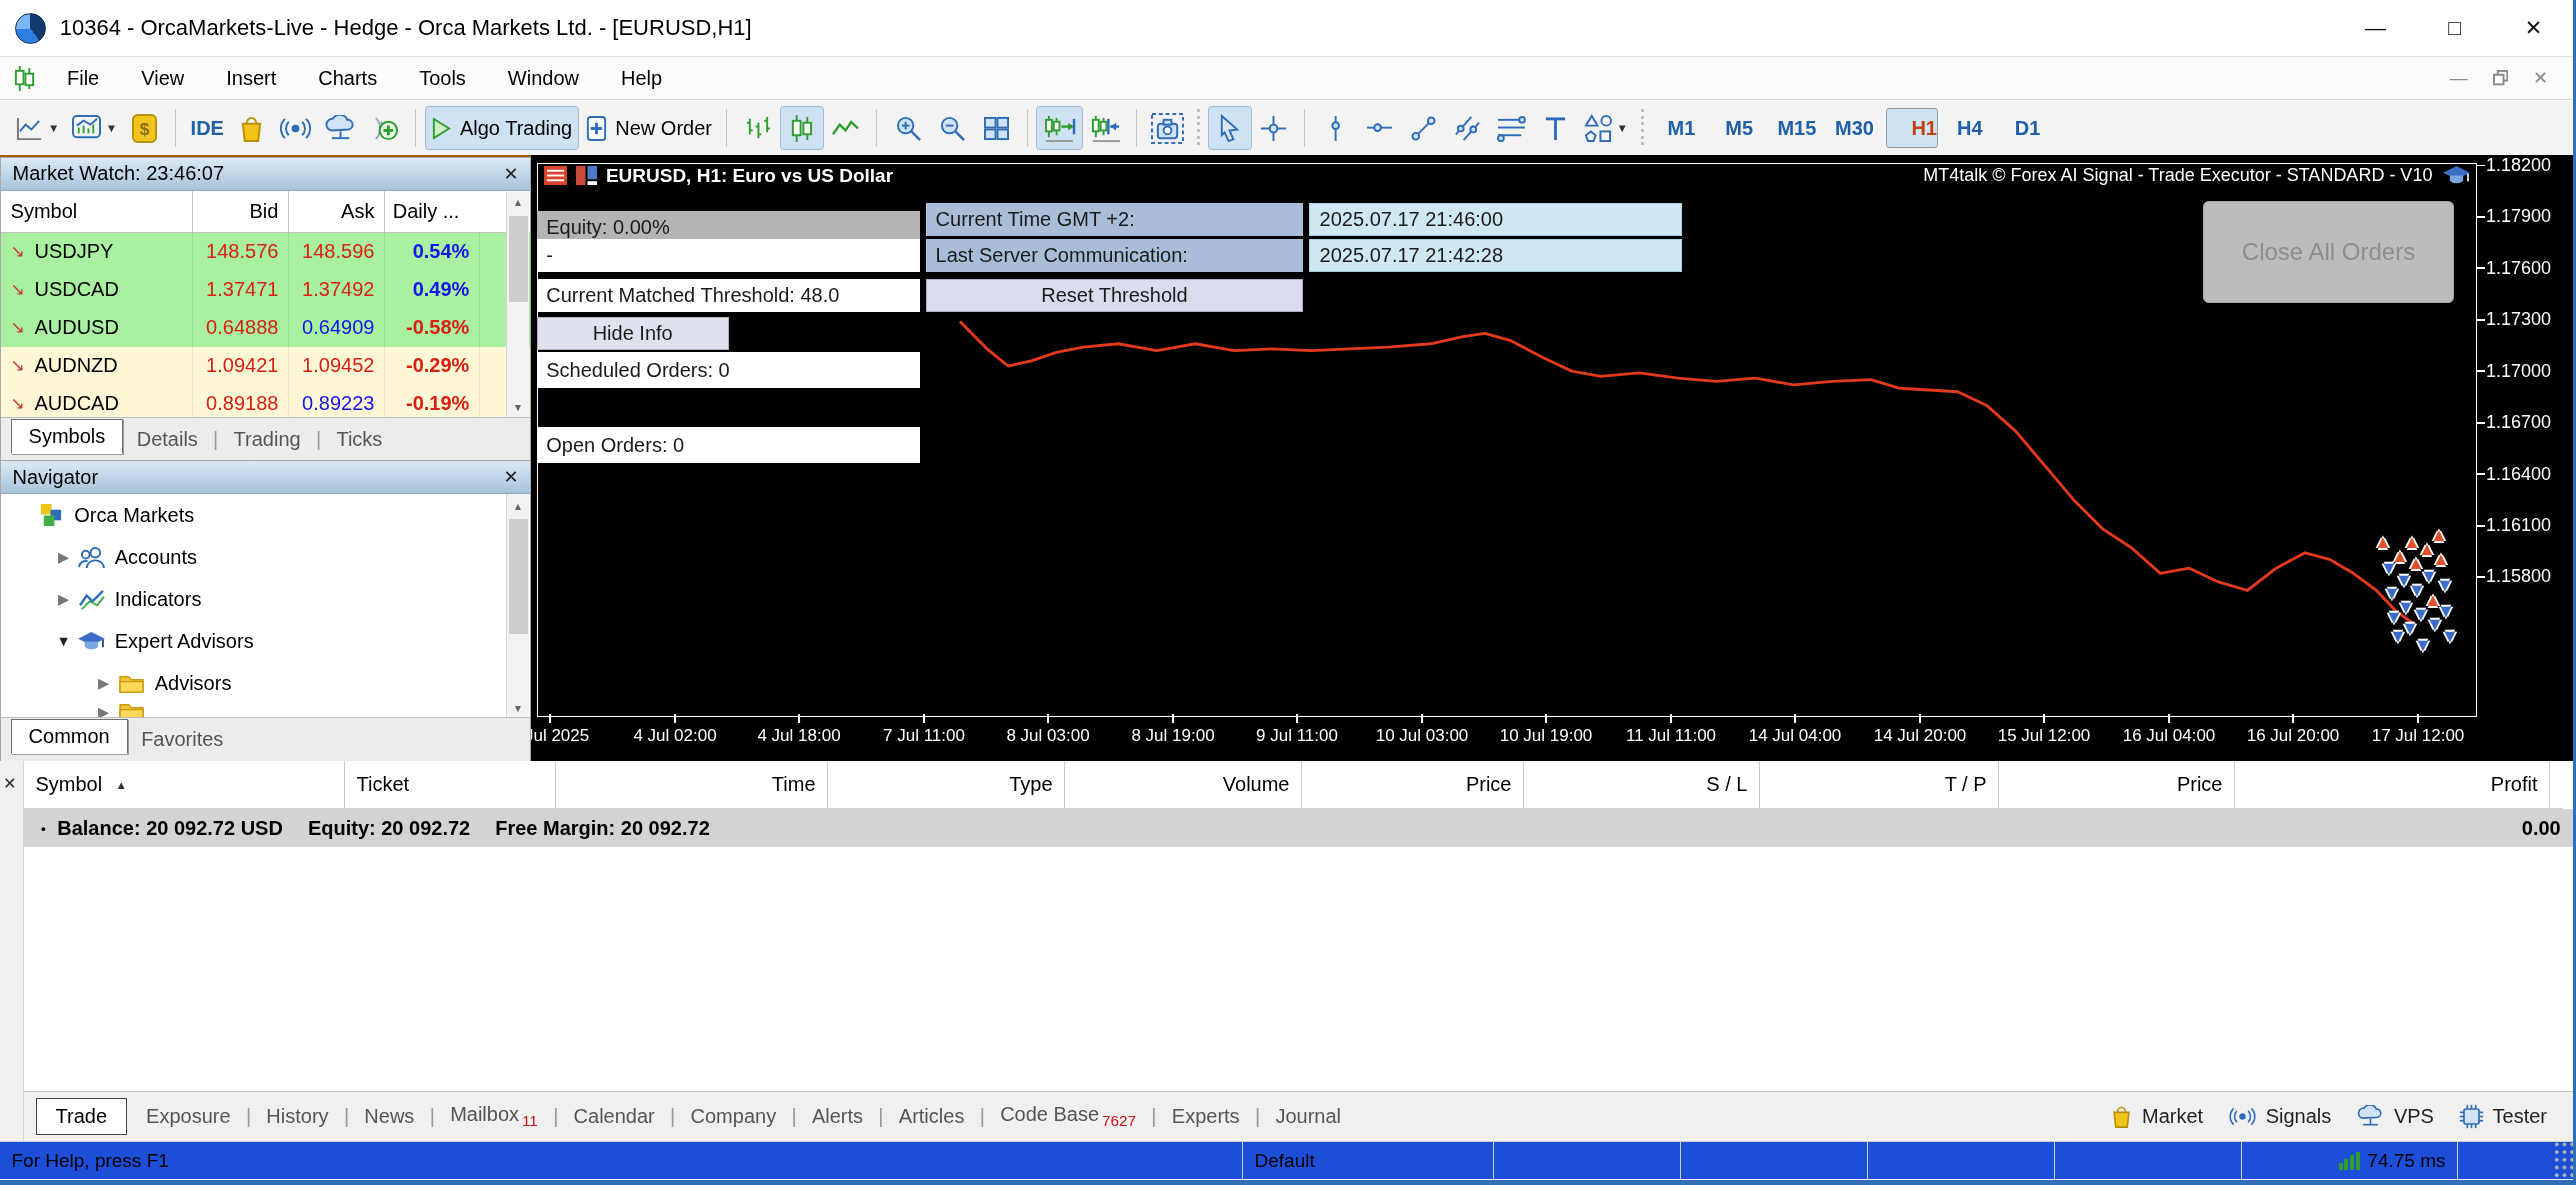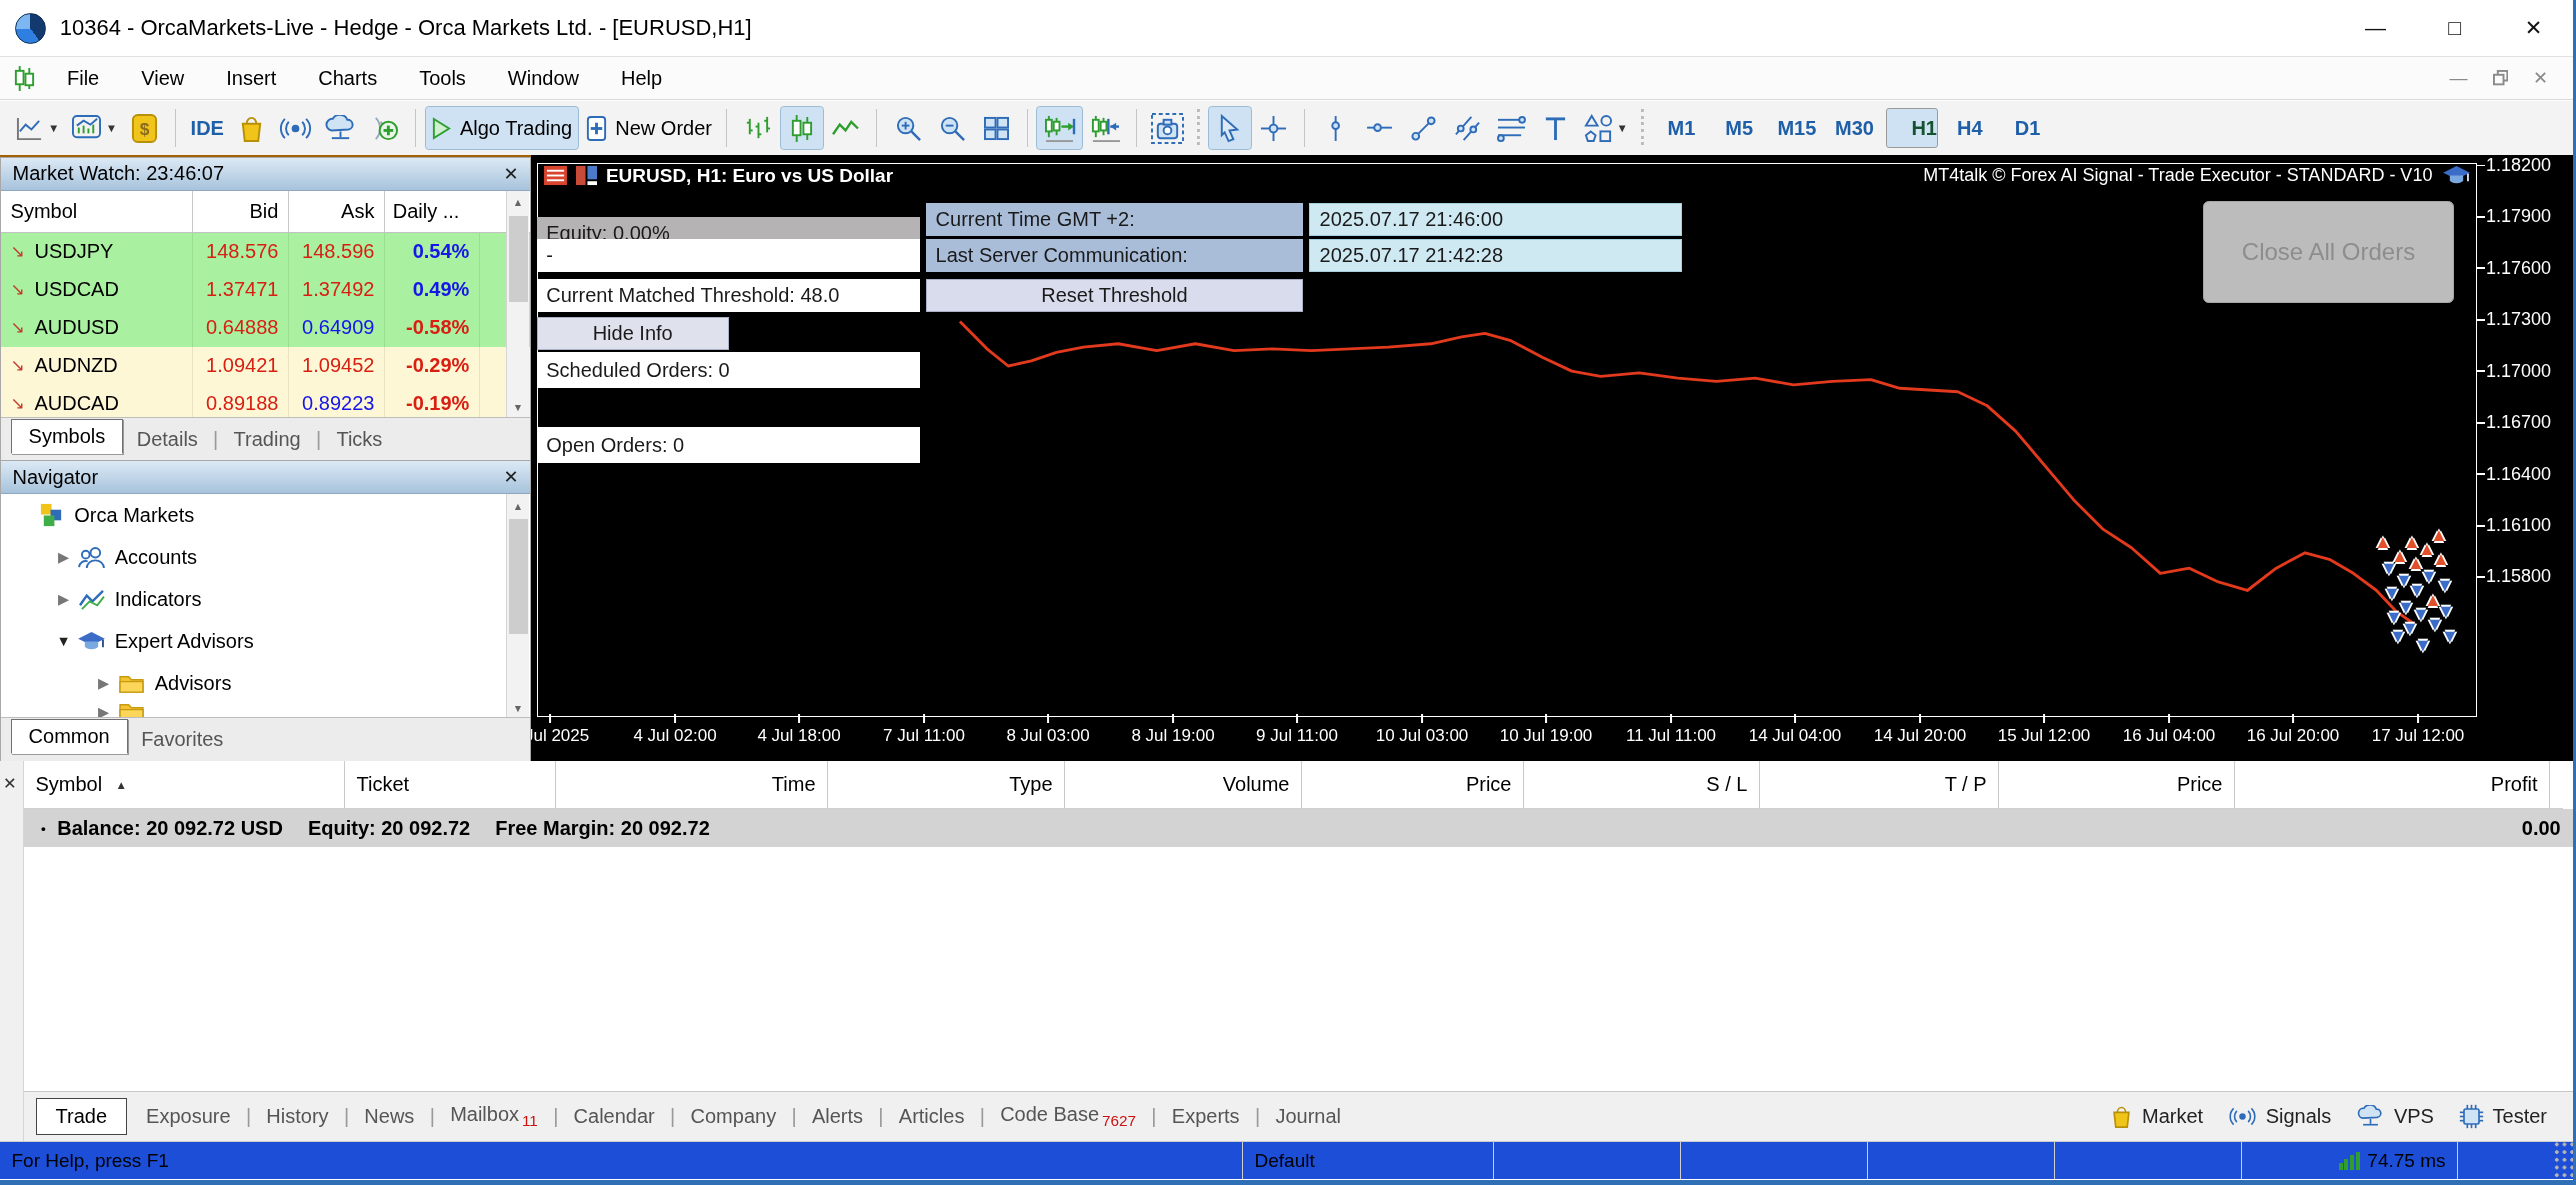--- a/index.html
+++ b/index.html
@@ -32,21 +32,21 @@
   .tb-sep{width:1px;height:38px;background:#c4c4c4;margin:0 8.6px;}
   .tb-dots{width:4.8px;height:38px;margin:0 6.7px;
            background-image:repeating-linear-gradient(#bbb 0 2.9px,transparent 2.9px 6.7px);background-size:2.9px 100%;background-repeat:no-repeat;background-position:center;}
   .tb-btn{height:44px;min-width:44px;display:flex;align-items:center;justify-content:center;
           border-radius:3.8px;padding:0 5.7px;}
   .tb-btn.active{background:#cfe2f4;border:1px solid #9ebbd6;}
   .tb-label{font-size:20px;margin-left:7.7px;}
   .tb-text-blue{color:#1f5fa8;font-size:20px;font-weight:bold;}
   .tf-btn{font-size:20px;font-weight:bold;color:#1f5fa8;height:40px;min-width:52px;
           display:flex;align-items:center;justify-content:center;border-radius:2.9px;}
-  .tf-btn.active{background:#cfe2f4;border:1px solid #9a9a9a;color:#14532d;padding-left:24px;}
+  .tf-btn.active{background:#cfe2f4;border:1px solid #9a9a9a;color:#c2410c;padding-left:24px;}
   .caret{font-size:11.5px;color:#333;margin-left:3.8px;}
   
   .left-col{position:absolute;left:0;top:155px;width:531px;height:606px;background:#a16207;}
   .panel{position:absolute;left:0;width:531px;background:#fff;border:1px solid #a8a8a8;}
   .panel-head{height:33px;background:linear-gradient(#dce9f5,#a7c3dc);display:flex;
               align-items:center;padding:0 11.5px;font-size:20px;border-bottom:1px solid #8fa8bf;}
   .panel-close{margin-left:auto;font-size:18px;color:#222;}
   .mw-header{display:flex;height:42px;border-bottom:1px solid #c2c2c2;font-size:20px;
              align-items:center;background:#fff;}
   .mw-header>div{border-right:1px solid #c9c9c9;height:100%;display:flex;align-items:center;}
@@ -649,21 +649,21 @@
 
     <div class="mt4talk">
       <span>MT4talk © Forex AI Signal - Trade Executor - STANDARD - V10</span>
       <svg width="29" height="21" viewBox="0 0 30 22">
         <polygon points="15,1 29,8 15,15 1,8" fill="#3a6cc8"></polygon>
           <path d="M8 11 v5 a7 3 0 0 0 14 0 v-5" fill="#7aa8e0"></path>
         <line x1="27" y1="9" x2="27" y2="17" stroke="#d0dff5" stroke-width="2"></line>
         </svg>
     </div>
 
-    <div class="ea-cell" style="left:5.7px;top:62px;width:383px;background:#b5b3b3;">Equity: 0.00%</div>
+    <div class="ea-cell" style="left:5.7px;top:56px;width:383px;background:#b5b3b3;">Equity: 0.00%</div>
     <div class="ea-cell" style="left:395px;top:48px;width:377px;background:#a9bdd9;">Current Time GMT +2:</div>
     <div class="ea-cell" style="left:778px;top:48px;width:373px;background:#cfe9f3;border:1px solid #a7cfdd;">2025.07.17 21:46:00</div>
     <div class="ea-cell" style="left:5.7px;top:84px;width:383px;background:#fff;">-</div>
     <div class="ea-cell" style="left:395px;top:84px;width:377px;background:#a9bdd9;">Last Server Communication:</div>
     <div class="ea-cell" style="left:778px;top:84px;width:373px;background:#cfe9f3;border:1px solid #a7cfdd;">2025.07.17 21:42:28</div>
     <div class="ea-cell" style="left:5.7px;top:124px;width:383px;background:#fff;">Current Matched Threshold: 48.0</div>
     <div class="ea-cell ea-btn" style="left:395px;top:124px;width:377px;background:#d9dcec;">Reset Threshold</div>
     <div class="ea-cell ea-btn" style="left:5.7px;top:162px;width:192px;background:#dfe2ec;">Hide Info</div>
     <div class="ea-cell" style="left:5.7px;top:197px;width:383px;height:36px;background:#fff;">Scheduled Orders: 0</div>
     <div class="ea-cell" style="left:5.7px;top:272px;width:383px;height:36px;background:#fff;">Open Orders: 0</div>

